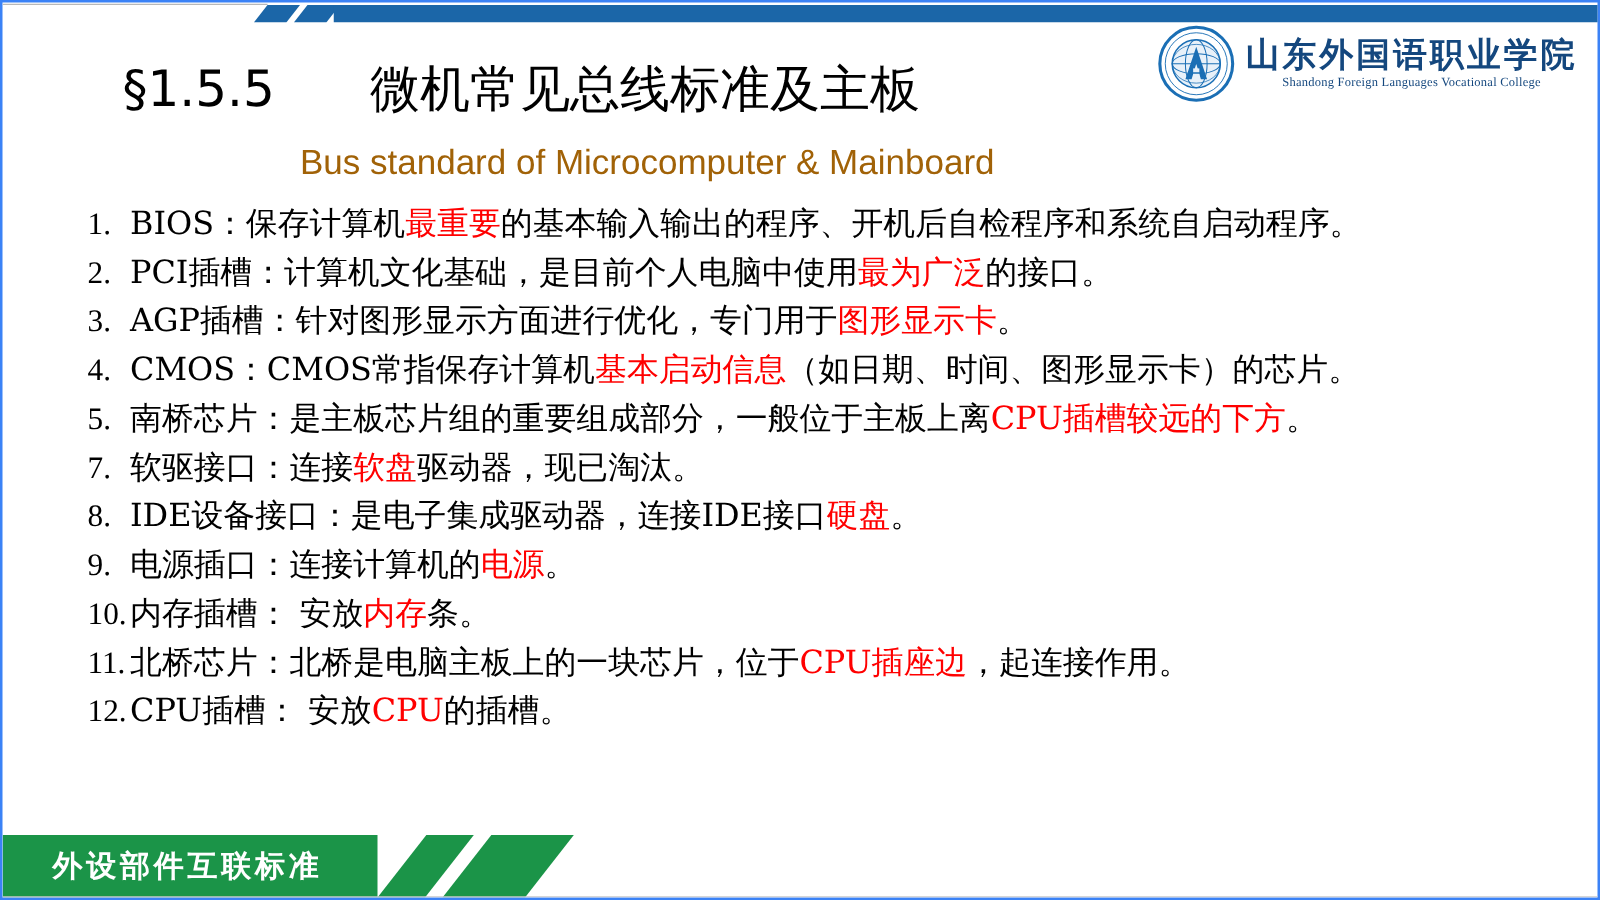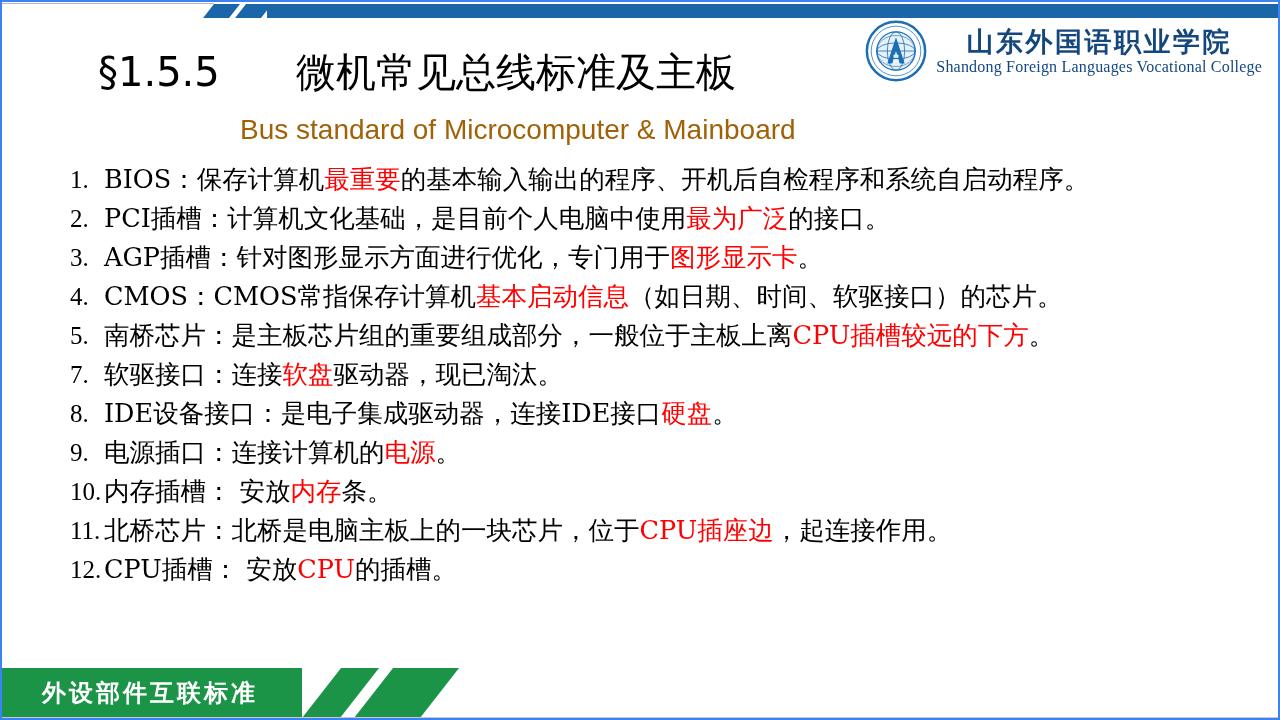--- a/index.html
+++ b/index.html
@@ -86,21 +86,21 @@
   #logo-cn {
     font-family: "DejaVu Serif", "Liberation Serif", serif;
     font-size: 27px;
     font-weight: 700;
     color: #14477e;
     letter-spacing: 2.5px;
     white-space: nowrap;
   }
   #logo-en {
     font-family: "Liberation Serif", "DejaVu Serif", serif;
-    font-size: 16px;
+    font-size: 10px;
     color: #14477e;
     letter-spacing: 0.2px;
     margin-top: 4px;
     white-space: nowrap;
     text-align: right;
   }
 
   
   #title-area {
     position: absolute;
@@ -231,21 +231,21 @@
 
   <div id="title-area">
     <div id="slide-title">§1.5.5      微机常见总线标准及主板</div>
     <div id="slide-subtitle">Bus standard of Microcomputer &amp; Mainboard</div>
   </div>
 
   <div id="body-list">
       <div class="body-line"><span class="num">1.</span><span class="seg-black">BIOS：保存计算机</span><span class="seg-red">最重要</span><span class="seg-black">的基本输入输出的程序、开机后自检程序和系统自启动程序。</span></div>
       <div class="body-line"><span class="num">2.</span><span class="seg-black">PCI插槽：计算机文化基础，是目前个人电脑中使用</span><span class="seg-red">最为广泛</span><span class="seg-black">的接口。</span></div>
       <div class="body-line"><span class="num">3.</span><span class="seg-black">AGP插槽：针对图形显示方面进行优化，专门用于</span><span class="seg-red">图形显示卡</span><span class="seg-black">。</span></div>
-      <div class="body-line"><span class="num">4.</span><span class="seg-black">CMOS：CMOS常指保存计算机</span><span class="seg-red">基本启动信息</span><span class="seg-black">（如日期、时间、软驱接口）的芯片。</span></div>
+      <div class="body-line"><span class="num">4.</span><span class="seg-black">CMOS：CMOS常指保存计算机</span><span class="seg-red">基本启动信息</span><span class="seg-black">（如日期、时间、图形显示卡）的芯片。</span></div>
       <div class="body-line"><span class="num">5.</span><span class="seg-black">南桥芯片：是主板芯片组的重要组成部分，一般位于主板上离</span><span class="seg-red">CPU插槽较远的下方</span><span class="seg-black">。</span></div>
       <div class="body-line"><span class="num">7.</span><span class="seg-black">软驱接口：连接</span><span class="seg-red">软盘</span><span class="seg-black">驱动器，现已淘汰。</span></div>
       <div class="body-line"><span class="num">8.</span><span class="seg-black">IDE设备接口：是电子集成驱动器，连接IDE接口</span><span class="seg-red">硬盘</span><span class="seg-black">。</span></div>
       <div class="body-line"><span class="num">9.</span><span class="seg-black">电源插口：连接计算机的</span><span class="seg-red">电源</span><span class="seg-black">。</span></div>
       <div class="body-line"><span class="num">10.</span><span class="seg-black">内存插槽： 安放</span><span class="seg-red">内存</span><span class="seg-black">条。</span></div>
       <div class="body-line"><span class="num">11.</span><span class="seg-black">北桥芯片：北桥是电脑主板上的一块芯片，位于</span><span class="seg-red">CPU插座边</span><span class="seg-black">，起连接作用。</span></div>
       <div class="body-line"><span class="num">12.</span><span class="seg-black">CPU插槽： 安放</span><span class="seg-red">CPU</span><span class="seg-black">的插槽。</span></div>
     </div>
 
   <div id="footer-band">

